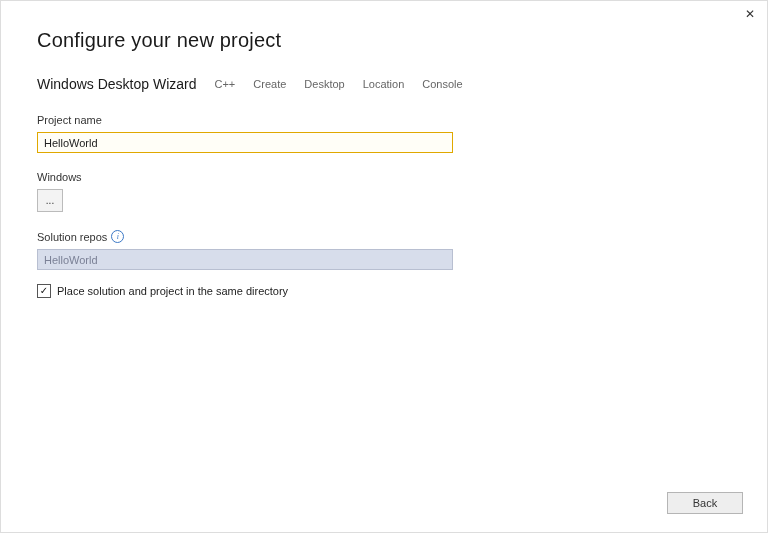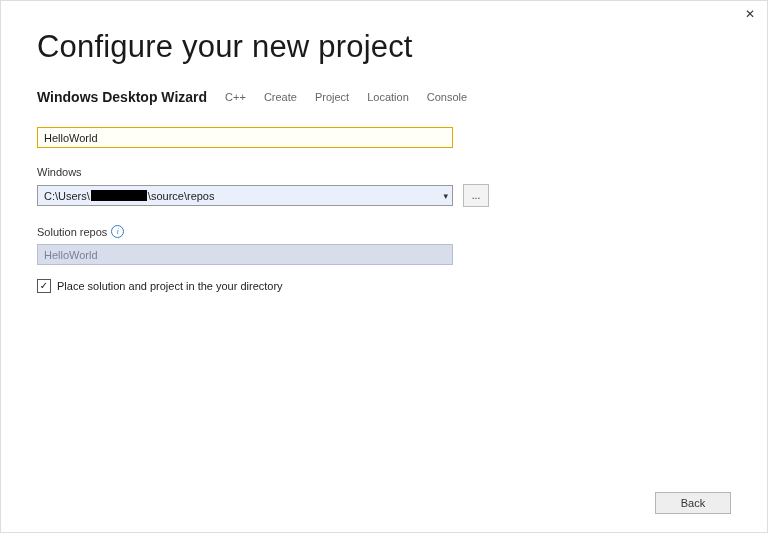--- a/index.html
+++ b/index.html
@@ -1,87 +1,82 @@
 <!DOCTYPE html>
 <html><head>
 <meta charset="utf-8">
 <style>
   html,body{margin:0;padding:0;font-family:"Segoe UI",Arial,sans-serif;background:#fff;color:#1a1a1a}
   .window{position:relative;width:768px;height:533px;box-sizing:border-box;border:1px solid #ddd}
   .close{position:absolute;top:6px;right:12px;font-size:12px;color:#333;cursor:pointer;font-family:Arial,sans-serif}
   .content{padding:28px 36px 0 36px}
-  h1{font-size:31px;font-weight:400;margin:0 0 24px 0;letter-spacing:.2px}
+  h1{font-size:20px;font-weight:400;margin:0 0 24px 0;letter-spacing:.2px}
   .subrow{display:flex;align-items:center;gap:18px;margin-bottom:22px}
-  .subtitle{font-size:14px;font-weight:700}
+  .subtitle{font-size:14px;font-weight:400}
   .tag{font-size:11px;color:#666}
   .field-label{font-size:11px;color:#333;margin-bottom:6px;display:flex;align-items:center;gap:4px}
   .info-icon{display:inline-flex;width:11px;height:11px;border:1px solid #3b78c6;border-radius:50%;color:#3b78c6;font-size:8px;align-items:center;justify-content:center;font-style:italic;font-family:Georgia,serif}
   .field-block{margin-bottom:18px}
   .text-input{width:416px;height:21px;box-sizing:border-box;border:1px solid #E0A800;background:#fffef7;padding:0 6px;font-size:11px;color:#222;outline:none}
   .loc-row{display:flex;align-items:center;gap:10px}
   .combo{width:416px;height:21px;box-sizing:border-box;border:1px solid #999;background:#eaf0fb;display:flex;align-items:center;padding:0 4px 0 6px;font-size:11px;color:#222}
   .combo .redact{display:inline-block;width:56px;height:11px;background:#000;margin:0 1px;vertical-align:middle}
   .combo .arrow{margin-left:auto;font-size:9px;color:#333}
   .browse{width:24px;height:21px;border:1px solid #bbb;background:#f3f3f3;font-size:10px;color:#333;display:flex;align-items:center;justify-content:center;cursor:pointer}
   .disabled-input{width:416px;height:21px;box-sizing:border-box;border:1px solid #b8bfd1;background:#d7ddeb;padding:0 6px;font-size:11px;color:#7b8196;display:flex;align-items:center}
   .chk-row{display:flex;align-items:center;gap:6px;font-size:11px;color:#222;margin-top:-4px}
   .chk{width:12px;height:12px;border:1px solid #555;display:inline-flex;align-items:center;justify-content:center;font-size:10px;line-height:1;color:#111;background:#fff}
-  .footer{position:absolute;bottom:18px;right:36px;display:flex;gap:2px}
+  .footer{position:absolute;bottom:18px;right:24px;display:flex;gap:2px}
   .btn{width:76px;height:22px;font-size:11px;display:flex;align-items:center;justify-content:center;cursor:pointer;box-sizing:border-box}
   .btn-back{border:1px solid #b5b5b5;background:#eee;color:#333}
   .btn-create{border:1px solid #2f7bbf;background:#fff;color:#333}
   .ul-first::first-letter{text-decoration:underline}
 </style>
 </head>
 <body>
 <div class="window">
 
   <div class="close">✕</div>
 
   <div class="content">
 
     <h1>Configure your new project</h1>
 
     <div class="subrow">
       <span class="subtitle">Windows Desktop Wizard</span>
       <span class="tag">C++</span>
       <span class="tag">Create</span>
-      <span class="tag">Project</span>
+      <span class="tag">Desktop</span>
       <span class="tag">Location</span>
       <span class="tag">Console</span>
     </div>
 
     <div class="field-block">
+      <div class="field-label">Project name</div>
       <input class="text-input" value="HelloWorld" style="">
     </div>
 
     <div class="field-block">
       <div class="field-label">Windows</div>
       <div class="loc-row">
-        <div class="combo">
-          <span>C:\Users\</span>
-          <span class="redact"></span>
-          <span>\source\repos</span>
-          <span class="arrow">▾</span>
-        </div>
         <div class="browse">...</div>
       </div>
     </div>
 
     <div class="field-block">
       <div class="field-label">
         <span>Solution repos</span>
         <span class="info-icon">i</span>
       </div>
       <div class="disabled-input">HelloWorld</div>
     </div>
 
     <div class="chk-row">
       <span class="chk">✓</span>
-      <span>Place solution and project in the your directory</span>
+      <span>Place solution and project in the same directory</span>
     </div>
 
   </div>
 
   <div class="footer">
     <div class="btn btn-back ul-first">Back</div>
   </div>
 
 </div>
 

